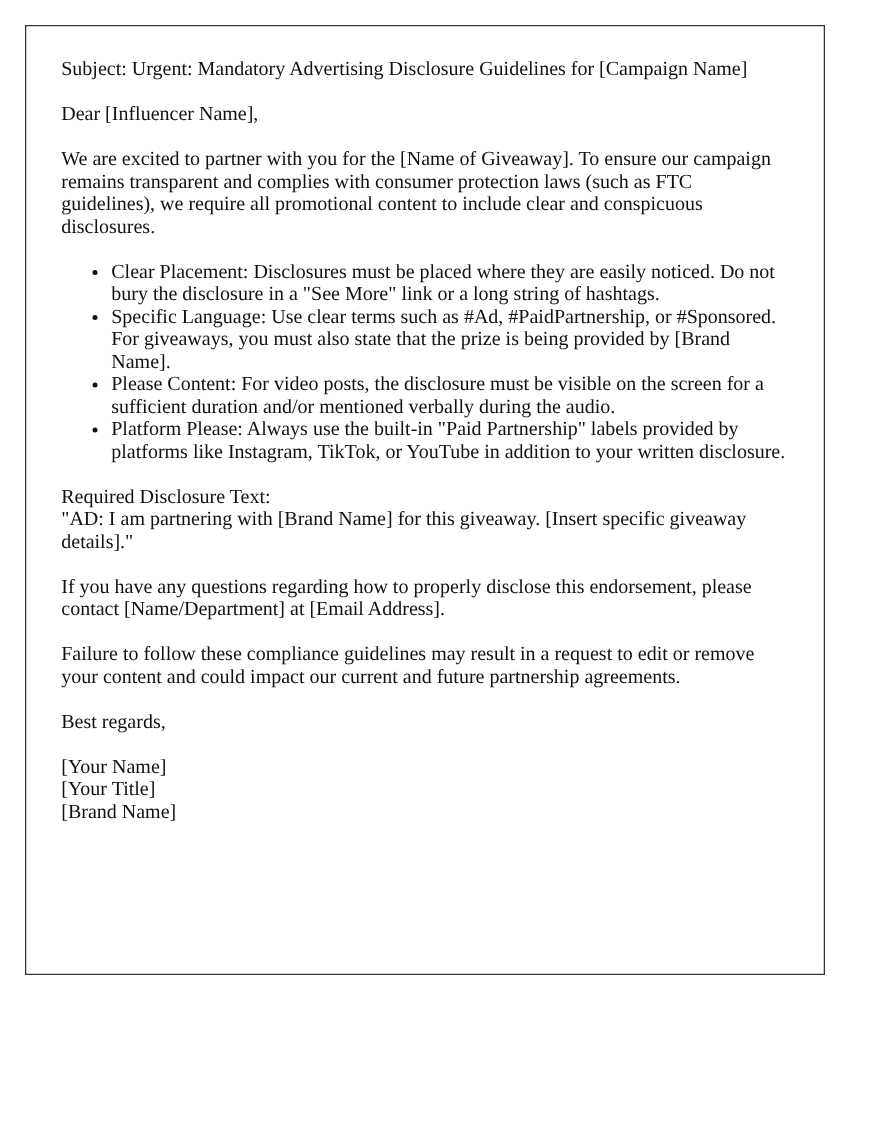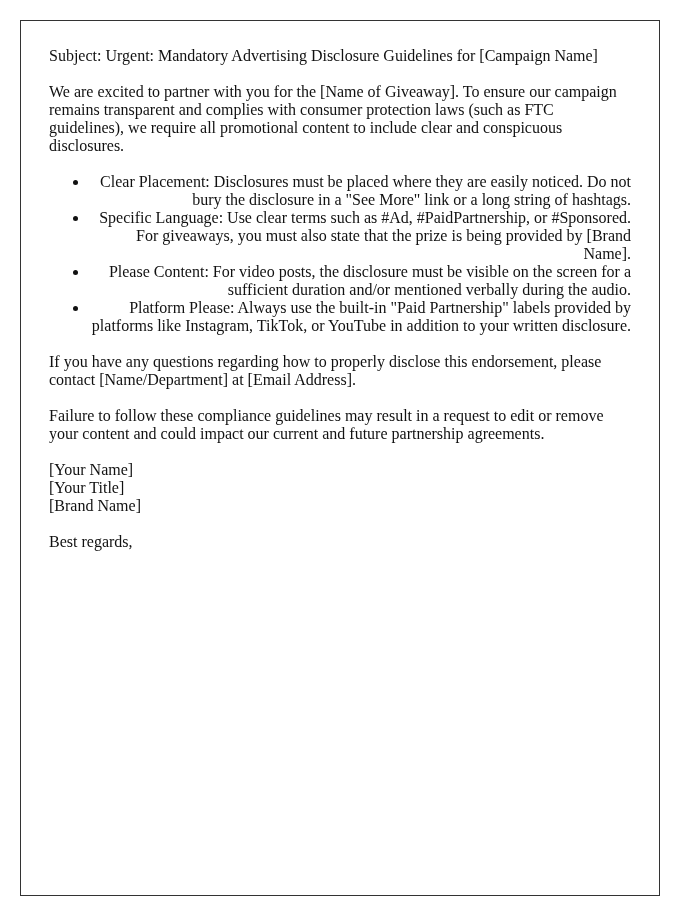--- a/index.html
+++ b/index.html
@@ -13,65 +13,66 @@
       position: relative;
       font-family: "Liberation Serif", "DejaVu Serif", serif;
       font-size: 16px;
       color: #111111;
     }
     .letter {
       position: absolute;
       left: 20px;
       top: 20px;
       width: 640px;
-      height: 876px;
+      height: 760px;
       border: 1px solid #333333;
       box-sizing: border-box;
       padding: 26px 28px 20px 28px;
       line-height: 18px;
     }
     p {
       margin: 0 0 18px 0;
     }
     .subject { margin-bottom: 18px; }
     ul {
       margin: 0 0 18px 0;
       padding-left: 40px;
       list-style-type: disc;
-      text-align: right;
     }
     li {
       margin: 0;
       padding: 0;
     }
     b { font-weight: normal; }
     .sig-line { display: block; }
   </style>
 </head>
 <body>
 
 <div class="letter">
   <p class="subject">Subject: Urgent: Mandatory Advertising Disclosure Guidelines for [Campaign Name]</p>
 
+  <p>Dear [Influencer Name],</p>
 
   <p><span>We are excited to partner with you for the </span><b>[Name of Giveaway]</b><span>. To ensure our campaign remains transparent and complies with consumer protection laws (such as FTC guidelines), we require all promotional content to include clear and conspicuous disclosures.</span></p>
 
 
   <ul>
     <li><b>Clear Placement:</b><span> Disclosures must be placed where they are easily noticed. Do not bury the disclosure in a "See More" link or a long string of hashtags.</span></li>
     <li><b>Specific Language:</b><span> Use clear terms such as #Ad, #PaidPartnership, or #Sponsored. For giveaways, you must also state that the prize is being provided by [Brand Name].</span></li>
     <li><b>Please Content:</b><span> For video posts, the disclosure must be visible on the screen for a sufficient duration and/or mentioned verbally during the audio.</span></li>
     <li><b>Platform Please:</b><span> Always use the built-in "Paid Partnership" labels provided by platforms like Instagram, TikTok, or YouTube in addition to your written disclosure.</span></li>
   </ul>
 
+  <p><b class="sig-line">Required Disclosure Text:</b><span>"AD: I am partnering with [Brand Name] for this giveaway. [Insert specific giveaway details]."</span></p>
 
   <p>If you have any questions regarding how to properly disclose this endorsement, please contact [Name/Department] at [Email Address].</p>
 
   <p>Failure to follow these compliance guidelines may result in a request to edit or remove your content and could impact our current and future partnership agreements.</p>
+
+  <p>Best regards,</p>
 
   <p>
     <span class="sig-line">[Your Name]</span>
     <span class="sig-line">[Your Title]</span>
     <span class="sig-line">[Brand Name]</span>
   </p>
-
-  <p>Best regards,</p>
 </div>
 
 </body></html>

